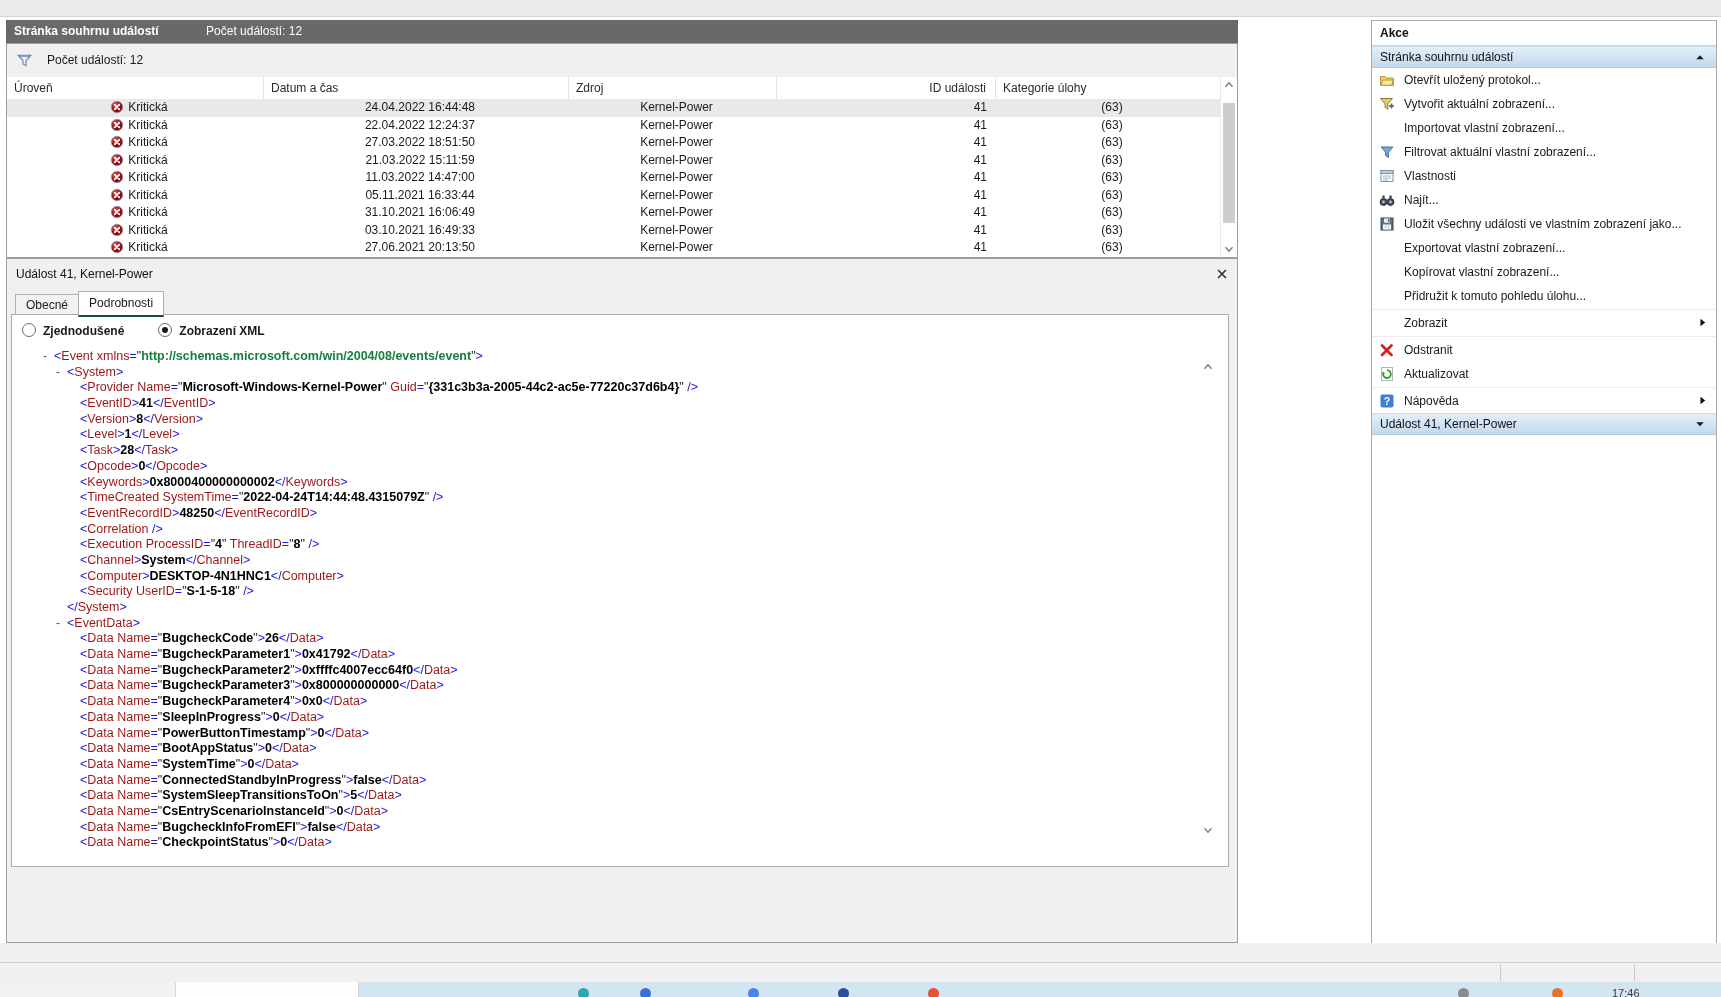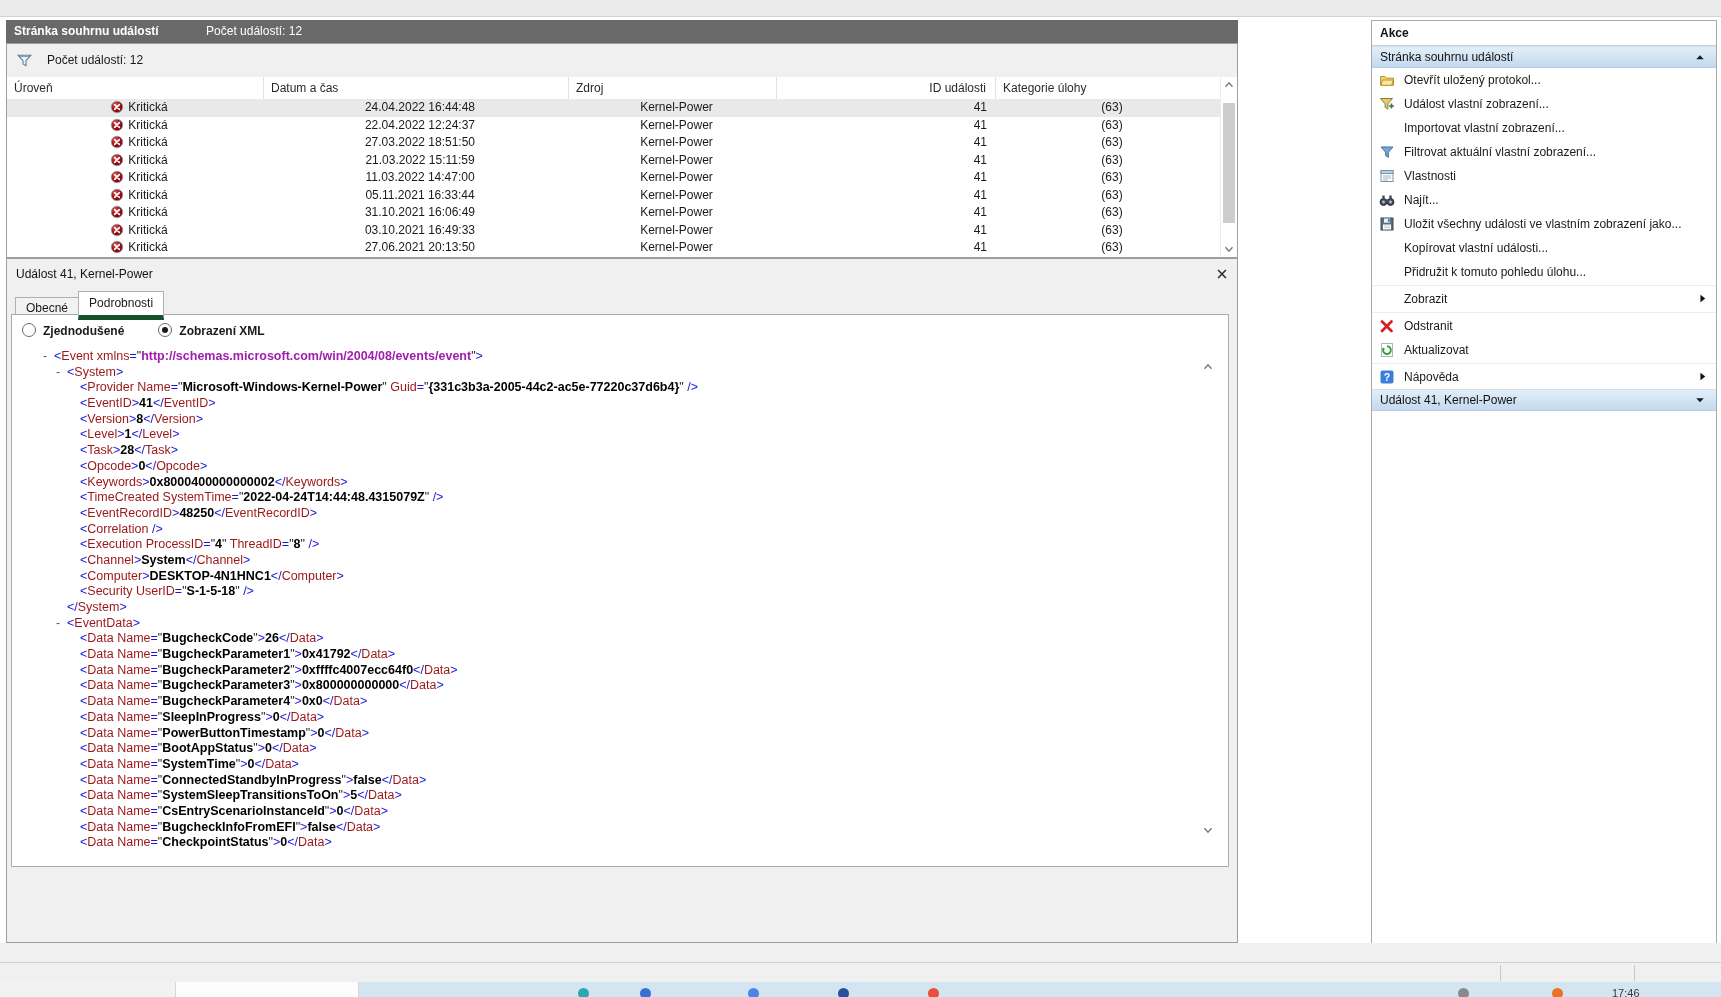--- a/index.html
+++ b/index.html
@@ -44,34 +44,34 @@
   .v-scroll{position:absolute;right:0;top:33px;width:16px;height:180px;background:#fff;border-left:1px solid #eaeaea;}
   .v-scroll .arr{position:absolute;left:1px;width:14px;height:14px;}
   .v-scroll .thumb{position:absolute;left:2px;top:26px;width:12px;height:120px;background:#cdcdcd;}
   
   .detail-box{position:absolute;left:0;top:238px;width:1230px;height:683px;border:1px solid #9e9e9e;background:#f0f0f0;}
   .detail-title{position:absolute;left:0;top:0;width:1230px;height:30px;line-height:30px;}
   .detail-title .dt{margin-left:9px;color:#111;}
   .close-btn{position:absolute;right:8px;top:8px;width:14px;height:14px;cursor:pointer;}
   .tabs{position:absolute;left:8px;top:32px;height:23px;}
   .tab{display:inline-block;height:21px;line-height:21px;padding:0 10px;border:1px solid #b0b0b0;background:#f2f2f2;margin-right:-1px;vertical-align:bottom;position:relative;}
-  .tab.active{background:#fff;height:23px;line-height:23px;border-bottom:5px solid #14532d;z-index:3;}
+  .tab.active{background:#fff;height:23px;line-height:23px;border-bottom:2px solid #14532d;z-index:3;}
   .detail-panel{position:absolute;left:4px;top:55px;width:1216px;height:551px;background:#fff;border:1px solid #ababab;z-index:2;}
   .radio-row{position:absolute;left:10px;top:8px;height:18px;}
   .radio-item{display:inline-block;margin-right:34px;font-weight:bold;}
   .radio-circle{display:inline-block;width:12px;height:12px;border:1px solid #6a6a6a;border-radius:50%;background:#fff;vertical-align:-2px;position:relative;margin-right:7px;}
   .radio-circle.checked::after{content:"";position:absolute;left:3px;top:3px;width:6px;height:6px;border-radius:50%;background:#1a1a1a;}
   
   .xml-clip{position:absolute;left:28px;top:34px;width:1150px;height:506px;overflow:hidden;background:#fff;}
   .xml-line{position:relative;height:15.7px;line-height:15.7px;white-space:nowrap;font-size:12.5px;}
   .xml-marker{position:absolute;color:#5a5a5a;}
   .xb{color:#1818d8;}
   .xt{color:#9b1616;}
   .xv{color:#000;font-weight:bold;}
-  .xu{color:#a21caf;font-weight:bold;}
+  .xu{color:#15803d;font-weight:bold;}
   .xq{color:#202020;}
   .xml-scroll-arrow{position:absolute;width:15px;height:15px;right:12px;}
   
   .actions-pane{left:1371px;top:20px;width:346px;height:942px;background:#fff;border:1px solid #a8a8a8;box-sizing:border-box;}
   .actions-title{height:24px;line-height:24px;font-weight:bold;padding-left:8px;border-bottom:1px solid #d0d0d0;color:#111;}
   .section-bar{height:20px;line-height:20px;background:linear-gradient(#e2eff9,#c3d9ee);border-top:1px solid #cfe0ef;border-bottom:1px solid #b5cce2;padding-left:8px;position:relative;color:#111;}
   .section-bar .sec-arrow{position:absolute;right:10px;top:4px;width:12px;height:12px;}
   .action-item{height:24px;line-height:24px;position:relative;padding-left:32px;white-space:nowrap;overflow:hidden;cursor:default;}
   .action-item .a-ico{position:absolute;left:7px;top:4px;width:16px;height:16px;}
   .action-item .a-arrow{position:absolute;right:8px;top:6px;width:11px;height:11px;}
@@ -340,21 +340,21 @@
           <svg width="16" height="16" viewBox="0 0 16 16">
             <path d="M1.5 4.5 h4.4 l1.2 1.6 h7.4 v7.2 H1.5 z" fill="#f3d171" stroke="#b8962e" stroke-width="1"></path>
             <path d="M3.5 8 h10.8 l-1.6 5.3 H2.1 z" fill="#fbe7a1" stroke="#b8962e" stroke-width="1"></path>
           </svg>
         </span><span>Otevřít uložený protokol...</span></div>
       <div class="action-item"><span class="a-ico">
           <svg width="16" height="16" viewBox="0 0 16 16">
             <path d="M1.5 2.5 h12 l-4.6 5.3 v5.4 l-2.8 -1.9 v-3.5 z" fill="#e7cc6e" stroke="#8a7a3a" stroke-width="1"></path>
             <path d="M10 10 h5 M12.5 7.5 v5" stroke="#3a7a3a" stroke-width="1.6"></path>
           </svg>
-        </span><span>Událost vlastní zobrazení...</span></div>
+        </span><span>Vytvořit aktuální zobrazení...</span></div>
       <div class="action-item"><span>Importovat vlastní zobrazení...</span></div>
       <div class="action-item"><span class="a-ico">
           <svg width="16" height="16" viewBox="0 0 16 16">
             <path d="M2 3 h12 l-4.6 5.2 v5.2 l-2.8 -1.9 v-3.3 z" fill="#7ba7d7" stroke="#3f6e9e" stroke-width="1"></path>
           </svg>
         </span><span>Filtrovat aktuální vlastní zobrazení...</span></div>
       <div class="action-item"><span class="a-ico">
           <svg width="16" height="16" viewBox="0 0 16 16">
             <rect x="2" y="2.5" width="12" height="11" fill="#fff" stroke="#7a93ad" stroke-width="1"></rect>
             <rect x="2" y="2.5" width="12" height="3" fill="#b9d0e8" stroke="#7a93ad" stroke-width="1"></rect>
@@ -373,21 +373,22 @@
         </span><span>Najít...</span></div>
       <div class="action-item"><span class="a-ico">
           <svg width="16" height="16" viewBox="0 0 16 16">
             <rect x="2" y="2" width="12" height="12" fill="#5d6f82" stroke="#39485a" stroke-width="1"></rect>
             <rect x="5" y="2.5" width="6" height="4.2" fill="#e8eef3"></rect>
             <rect x="9" y="3" width="1.6" height="3" fill="#5d6f82"></rect>
             <rect x="4" y="8.5" width="8" height="5" fill="#fff"></rect>
             <path d="M5 10 h6 M5 11.7 h6" stroke="#b9c4ce" stroke-width=".8"></path>
           </svg>
         </span><span>Uložit všechny události ve vlastním zobrazení jako...</span></div>
-      <div class="action-item"><span>Kopírovat vlastní události...</span></div>
+      <div class="action-item"><span>Exportovat vlastní zobrazení...</span></div>
+      <div class="action-item"><span>Kopírovat vlastní zobrazení...</span></div>
       <div class="action-item"><span>Přidružit k tomuto pohledu úlohu...</span></div>
       <div class="action-sep"></div>
       <div class="action-item"><span>Zobrazit</span><span class="a-arrow">
           <svg width="11" height="11" viewBox="0 0 16 16">
             <path d="M5 2.5 L12 8 L5 13.5 z" fill="#111"></path>
           </svg>
         </span></div>
       <div class="action-sep"></div>
       <div class="action-item"><span class="a-ico">
           <svg width="16" height="16" viewBox="0 0 16 16">

